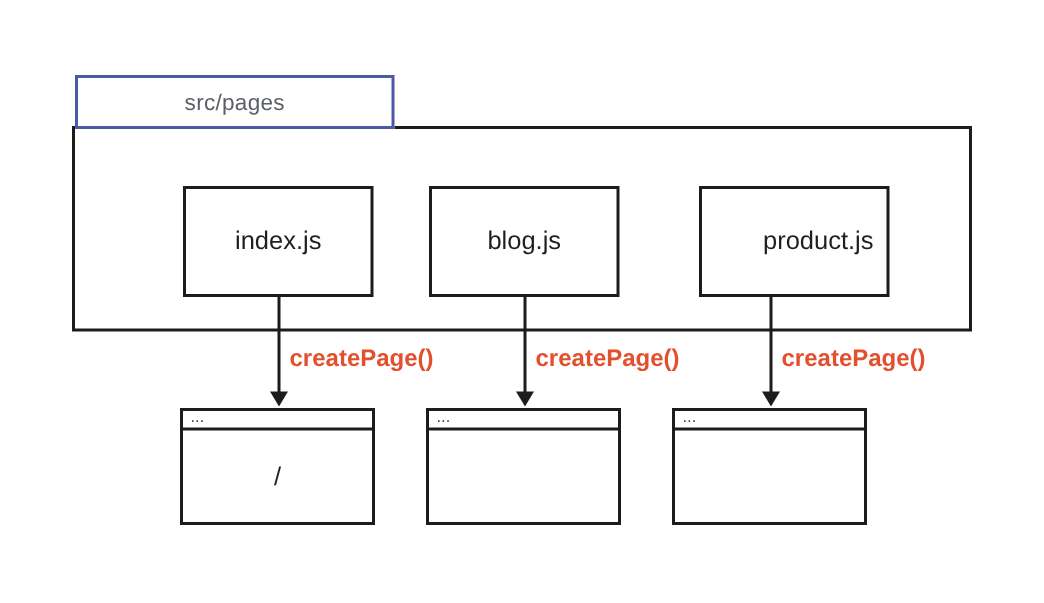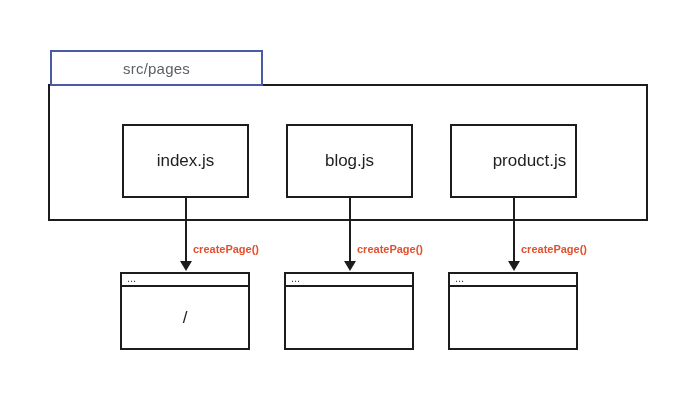--- a/index.html
+++ b/index.html
@@ -51,21 +51,21 @@
     width: 127px; height: 74px;
     background: #fff;
     border: 2px solid var(--line);
     z-index: 2;
     display: flex; align-items: center; justify-content: center;
     font-size: 17px;
     color: var(--ink);
   }
   .file-box.f0 { left: 122px; }
   .file-box.f1 { left: 286px; }
-  .file-box.f2 { left: 450px; padding-left: 32px; }
+  .file-box.f2 { left: 466px; padding-left: 32px; }
   
   .arrow-line {
     position: absolute;
     top: 198px;
     width: 2px; height: 64px;
     background: var(--line);
     z-index: 3;
   }
   .arrow-line.a0 { left: 185px; }
   .arrow-line.a1 { left: 349px; }
@@ -79,26 +79,25 @@
     border-top: 10px solid var(--line);
     z-index: 3;
   }
   .arrow-head.a0 { left: 180px; }
   .arrow-head.a1 { left: 344px; }
   .arrow-head.a2 { left: 508px; }
   
   .call-label {
     position: absolute;
     top: 231px;
-    font-size: 11px;
+    font-size: 16px;
     font-weight: bold;
     color: var(--accent);
     z-index: 4;
     white-space: nowrap;
-    margin-top: 12px;
   }
   .call-label.c0 { left: 193px; }
   .call-label.c1 { left: 357px; }
   .call-label.c2 { left: 521px; }
   
   .browser-window {
     position: absolute;
     top: 272px;
     width: 130px; height: 78px;
     background: #fff;

